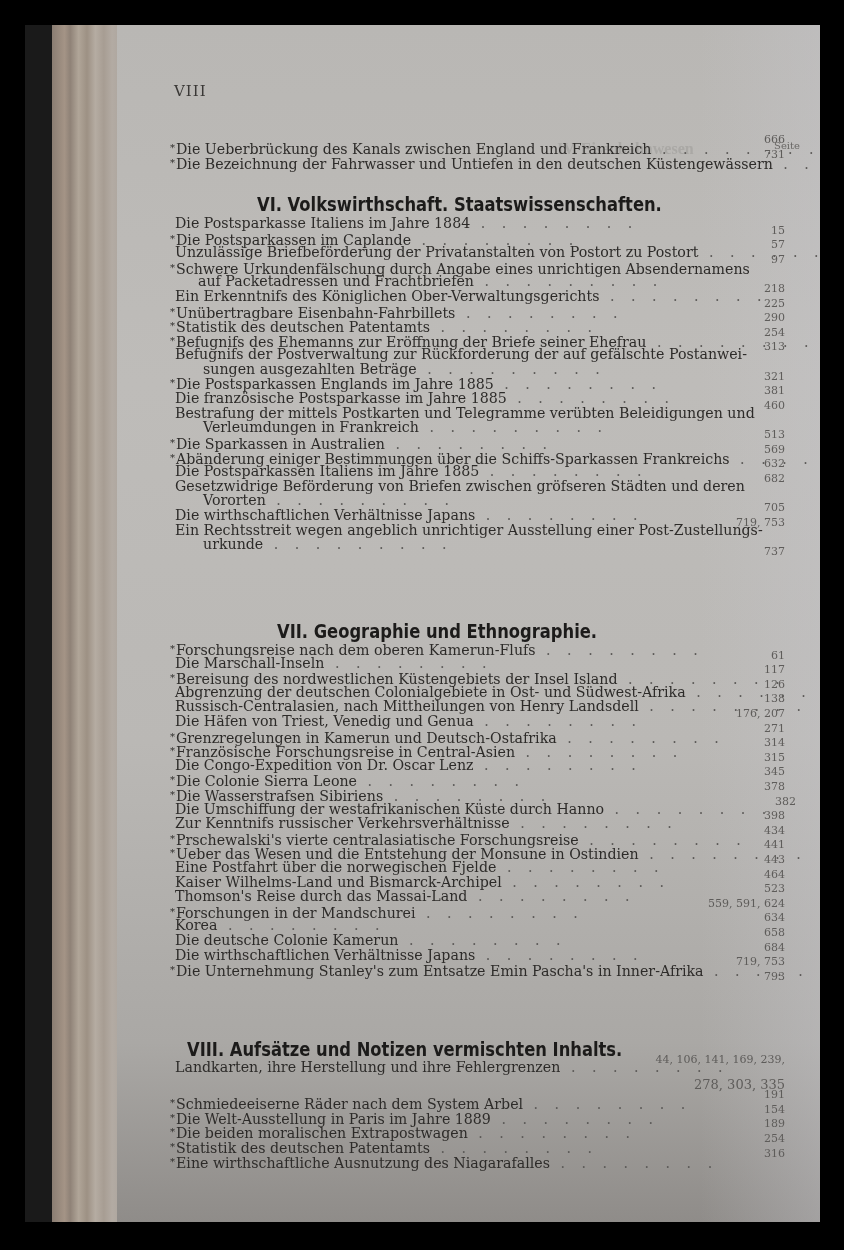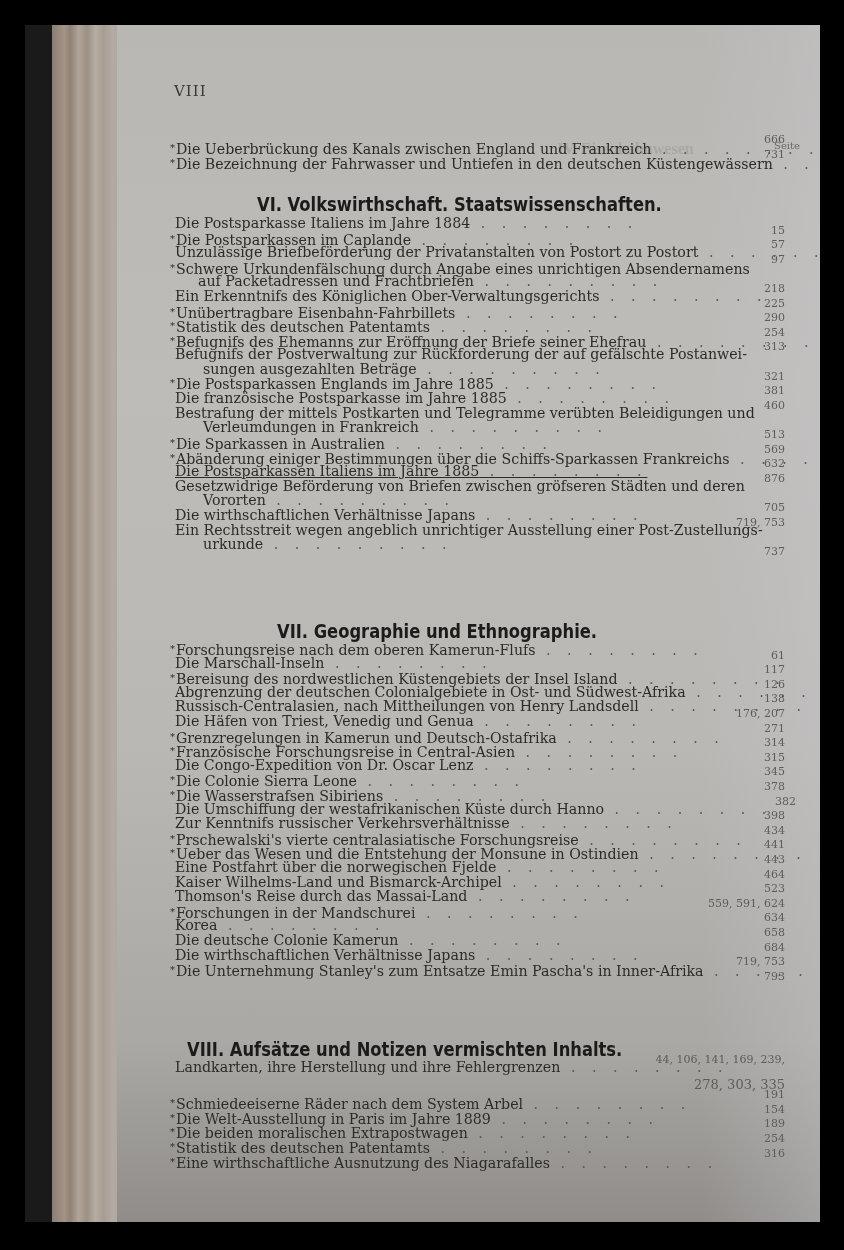--- a/index.html
+++ b/index.html
@@ -61,25 +61,25 @@
           <div class="pg" style="right: 35px; top: 344.6px;">321</div>
           <div class="entry" style="left: 58px; top: 366.2px;"><span>Die französische Postsparkasse im Jahre 1885</span><span class="dots"> . . . . . . . .</span></div>
           <div class="pg" style="right: 35px; top: 359.2px;">381</div>
           <div class="entry" style="left: 58px; top: 380.8px;"><span>Bestrafung der mittels Postkarten und Telegramme verübten Beleidigungen und</span></div>
           <div class="entry" style="left: 86px; top: 395.4px;"><span>Verleumdungen in Frankreich</span><span class="dots"> . . . . . . . . .</span></div>
           <div class="pg" style="right: 35px; top: 373.8px;">460</div>
           <div class="entry" style="left: 53px; top: 410px;"><span class="star">*</span><span>Die Sparkassen in Australien</span><span class="dots"> . . . . . . . .</span></div>
           <div class="pg" style="right: 35px; top: 403px;">513</div>
           <div class="entry" style="left: 53px; top: 424.6px;"><span class="star">*</span><span>Abänderung einiger Bestimmungen über die Schiffs-Sparkassen Frankreichs</span><span class="dots"> . . . . . . . .</span></div>
           <div class="pg" style="right: 35px; top: 417.6px;">569</div>
-          <div class="entry" style="left: 58px; top: 439.2px; text-decoration: underline;"><span>Die Postsparkassen Italiens im Jahre 1885</span><span class="dots"> . . . . . . . .</span></div>
+          <div class="entry" style="left: 58px; top: 439.2px;"><span>Die Postsparkassen Italiens im Jahre 1885</span><span class="dots"> . . . . . . . .</span></div>
           <div class="pg" style="right: 35px; top: 432.2px;">632</div>
           <div class="entry" style="left: 58px; top: 453.8px;"><span>Gesetzwidrige Beförderung von Briefen zwischen gröfseren Städten und deren</span></div>
           <div class="entry" style="left: 86px; top: 468.4px;"><span>Vororten</span><span class="dots"> . . . . . . . . .</span></div>
-          <div class="pg" style="right: 35px; top: 446.8px;">876</div>
+          <div class="pg" style="right: 35px; top: 446.8px;">682</div>
           <div class="entry" style="left: 58px; top: 483px;"><span>Die wirthschaftlichen Verhältnisse Japans</span><span class="dots"> . . . . . . . .</span></div>
           <div class="pg" style="right: 35px; top: 476px;">705</div>
           <div class="entry" style="left: 58px; top: 497.6px;"><span>Ein Rechtsstreit wegen angeblich unrichtiger Ausstellung einer Post-Zustellungs-</span></div>
           <div class="entry" style="left: 86px; top: 512.2px;"><span>urkunde</span><span class="dots"> . . . . . . . . .</span></div>
           <div class="pg" style="right: 35px; top: 490.6px;">719, 753</div>
           <div class="entry" style="left: 58px; top: 526.8px;"></div>
           <div class="pg" style="right: 35px; top: 519.8px;">737</div>
           <div class="heading" style="left: 160px; top: 595px;">VII.  Geographie und Ethnographie.</div>
           <div class="entry" style="left: 53px; top: 616px;"><span class="star">*</span><span>Forschungsreise nach dem oberen Kamerun-Flufs</span><span class="dots"> . . . . . . . .</span></div>
           <div class="entry" style="left: 58px; top: 630.6px;"><span>Die Marschall-Inseln</span><span class="dots"> . . . . . . . .</span></div>

